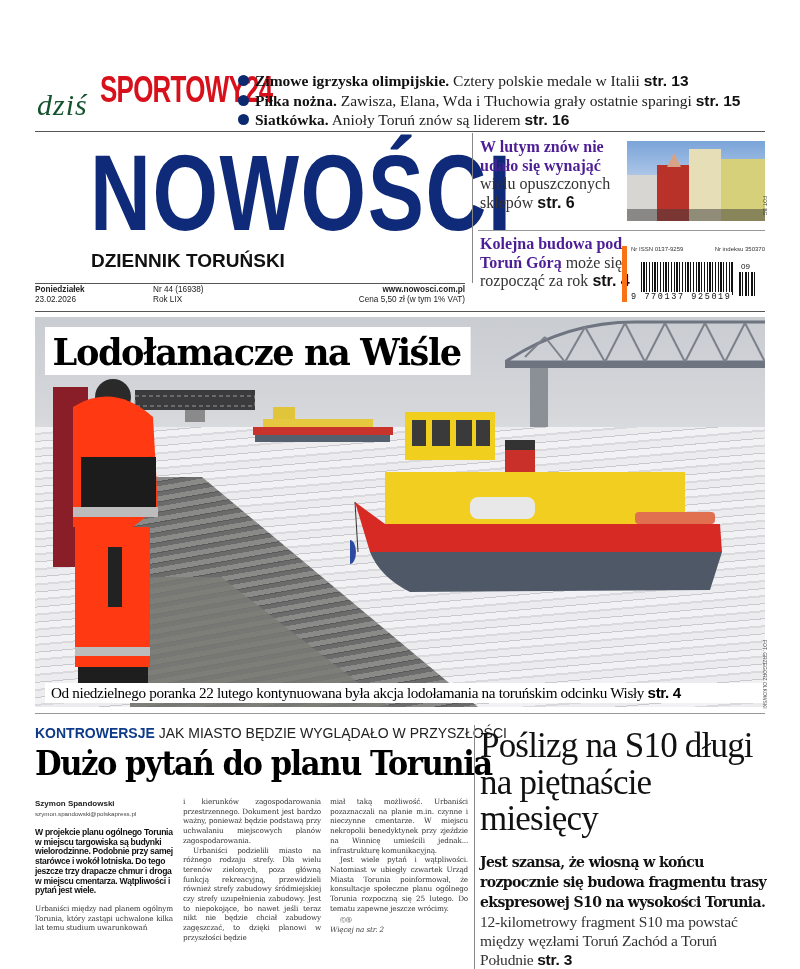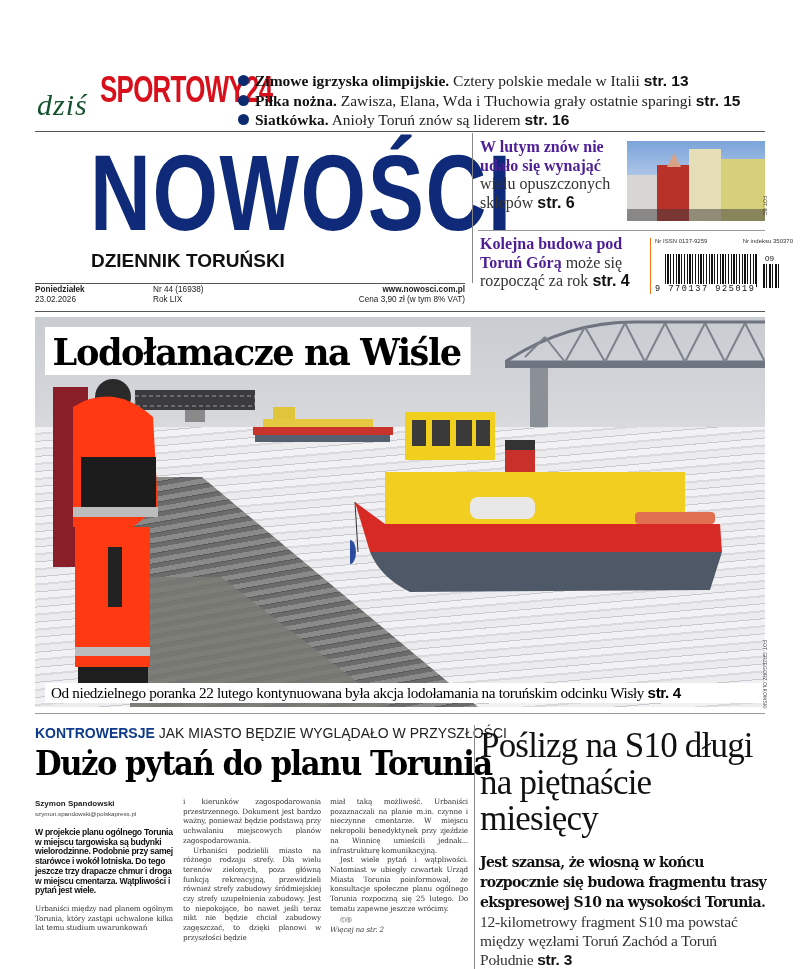--- a/index.html
+++ b/index.html
@@ -31,21 +31,21 @@
 
   
   .teaser1 { position: absolute; left: 480px; top: 138px; width: 140px; font-size: 16px; line-height: 18.5px; color: #333; }
   .teaser1 b, .teaser2 b { color: #4c1d95; font-weight: 700; }
   .teaser1 .str, .teaser2 .str { font-family: "Liberation Sans", sans-serif; font-weight: 700; color: #111; }
   .teaser2 { position: absolute; left: 480px; top: 235px; width: 160px; font-size: 16px; line-height: 18.5px; color: #333; }
   .photo-small { position: absolute; left: 627px; top: 141px; width: 138px; height: 80px; background: linear-gradient(#7aa4d9 0%, #a9c3e6 40%, #d9dde3 60%); overflow: hidden; }
   .bld { position: absolute; bottom: 0; }
   .credit-small { position: absolute; left: 768px; top: 196px; font-family: "Liberation Sans", sans-serif; font-size: 5px; color: #444; transform: rotate(90deg); transform-origin: left top; white-space: nowrap; }
 
-  .barcode-box { position: absolute; left: 622px; top: 238px; width: 145px; height: 56px; border-left: 1px solid #f97316; margin-left: 28px; }
+  .barcode-box { position: absolute; left: 622px; top: 246px; width: 145px; height: 56px; border-left: 5px solid #f97316; }
   .barcode-box .issn { position: absolute; left: 4px; top: 0; font-family: "Liberation Sans", sans-serif; font-size: 6px; color: #333; }
   .barcode-box .idx { position: absolute; right: 2px; top: 0; font-family: "Liberation Sans", sans-serif; font-size: 6px; color: #333; }
   .bars { position: absolute; left: 14px; top: 16px; width: 92px; height: 33px; background: repeating-linear-gradient(90deg, #111 0 1px, #fff 1px 2px, #111 2px 4px, #fff 4px 5px, #111 5px 6px, #fff 6px 8px, #111 8px 9px, #fff 9px 11px); }
   .bars2 { position: absolute; left: 112px; top: 26px; width: 18px; height: 24px; background: repeating-linear-gradient(90deg, #111 0 2px, #fff 2px 3px, #111 3px 4px, #fff 4px 6px); }
   .bc-num { position: absolute; left: 4px; top: 46px; font-family: "Liberation Mono", monospace; font-size: 8.5px; color: #111; letter-spacing: 1.6px; background: transparent; }
   .bc-num span { background: #fff; }
   .bc-add { position: absolute; left: 114px; top: 16px; font-family: "Liberation Sans", sans-serif; font-size: 8px; color: #111; }
 
   
   .main-photo { position: absolute; left: 35px; top: 317px; width: 730px; height: 390px; overflow: hidden; background: linear-gradient(180deg, #c9ccd1 0%, #d5d7db 25%, #e6e6e8 40%, #eeeeef 60%, #dcdcde 100%); }
@@ -102,21 +102,21 @@
 
 <div class="mast">
   <div class="logo">NOWOŚCI</div>
   <div class="sub">DZIENNIK TORUŃSKI</div>
 </div>
 
 <div class="hr" style="left:35px; top:283px; width:430px; height:1px;"></div>
 <div class="meta">
   <div class="c1"><b>Poniedziałek</b><br><span>23.02.2026</span></div>
   <div class="c2"><span>Nr 44 (16938)</span><br><span>Rok LIX</span></div>
-  <div class="c3"><b>www.nowosci.com.pl</b><br><span>Cena 3,90 zł (w tym 8% VAT)</span></div>
+  <div class="c3"><b>www.nowosci.com.pl</b><br><span>Cena 5,50 zł (w tym 1% VAT)</span></div>
 </div>
 <div class="hr" style="left:35px; top:311px; width:730px; height:1px;"></div>
 <div class="hr" style="left:472px; top:133px; width:1px; height:150px; background:#888;"></div>
 
 <div class="teaser1">
   <b>W lutym znów nie udało się wynająć</b><span> wielu opuszczonych sklepów </span><span class="str">str. 6</span>
 </div>
 <div class="photo-small">
   <div class="bld" style="left:0; width:30px; height:46px; background:#d8d6d2;"></div>
   <div class="bld" style="left:30px; width:32px; height:56px; background:#b8322a;"></div>

